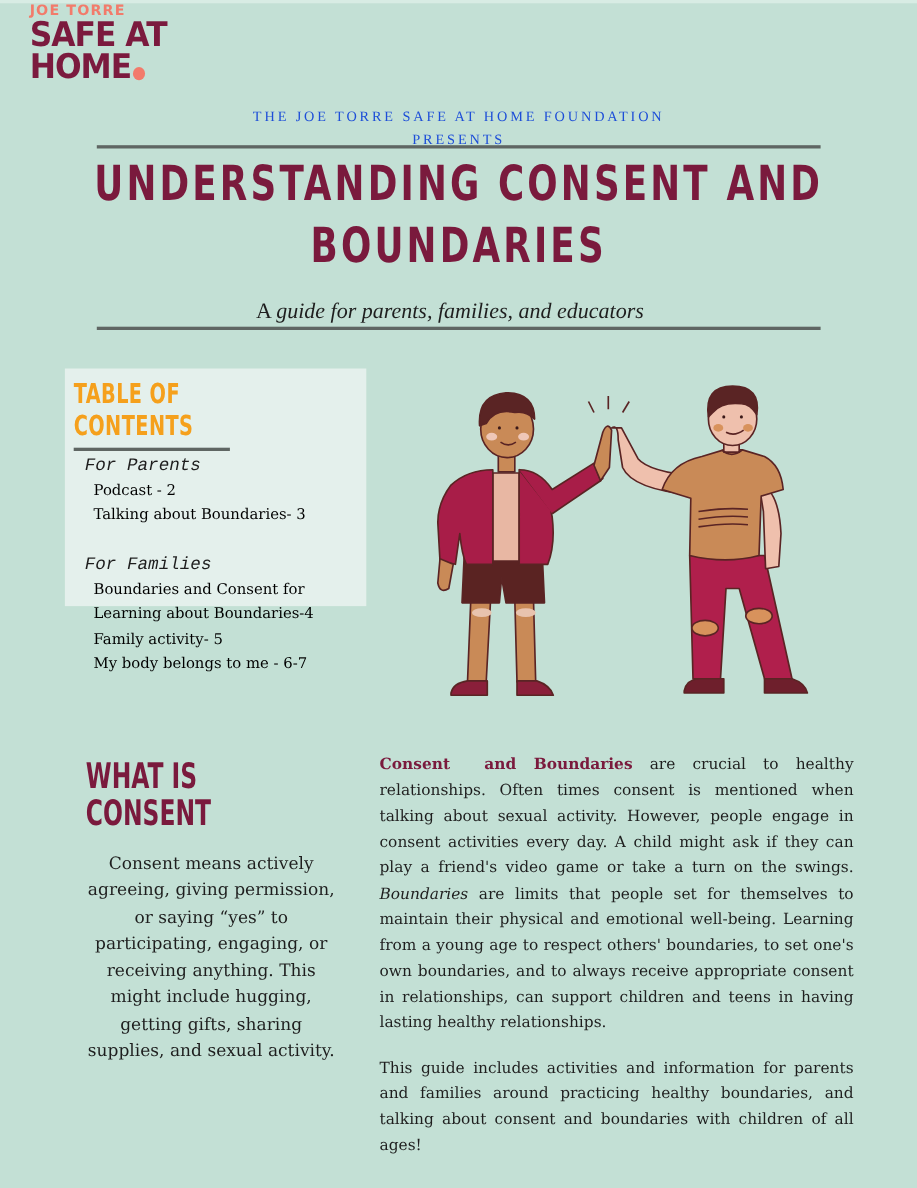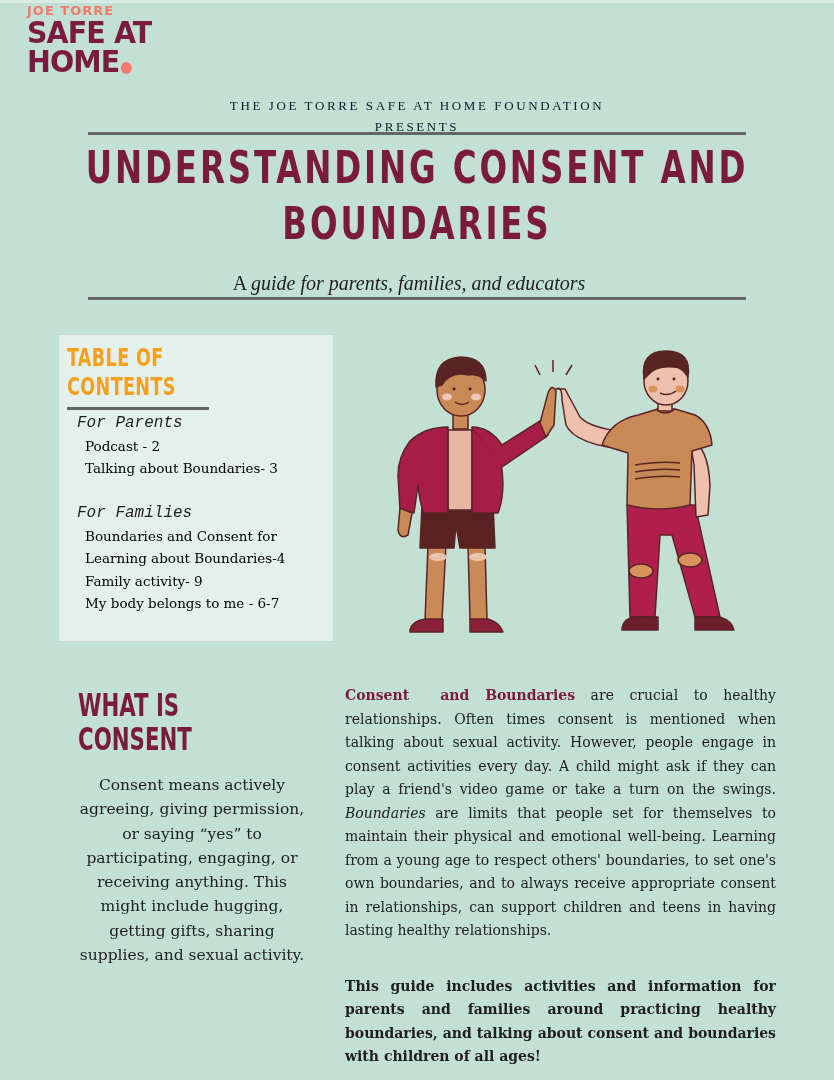--- a/index.html
+++ b/index.html
@@ -27,40 +27,40 @@
   }
   .logo-dot {
     display: inline-block; width: 12px; height: 12px; border-radius: 50%;
     background: #f27b6b; margin-left: 2px; vertical-align: -2px;
   }
 
   
   .presents {
     position: absolute; left: 0; width: 834px; top: 95px;
     text-align: center; font-size: 13px; letter-spacing: 2.6px; line-height: 21px;
-    color: #0f172a; font-family: "Liberation Serif", serif;
+    color: #1d4ed8; font-family: "Liberation Serif", serif;
   }
   .rule { position: absolute; height: 3px; background: #5f6663; }
   .title {
     position: absolute; left: 0; width: 834px; top: 140px;
     text-align: center; color: #7a1a3d;
     font-family: "DejaVu Sans Condensed", "DejaVu Sans", sans-serif;
     font-weight: bold; font-size: 44px; line-height: 56px; letter-spacing: 3.5px;
     transform: scaleX(0.82); transform-origin: center;
   }
   .subtitle {
     position: absolute; left: 0; width: 818px; top: 272px;
     text-align: center; font-size: 20px; font-style: italic;
     font-family: "Liberation Serif", serif; color: #1e1e1e;
   }
   .subtitle .upright { font-style: normal; }
 
   
   .toc {
-    position: absolute; left: 59px; top: 335px; width: 274px; height: 306px;
+    position: absolute; left: 59px; top: 335px; width: 274px; height: 216px;
     background: #e4f0ec;
     padding: 8px 0 0 8px;
   }
   .toc-title {
     font-family: "DejaVu Sans Condensed", "DejaVu Sans", sans-serif;
     font-weight: bold; color: #f5a01c; font-size: 25px; line-height: 29px;
     transform: scaleX(0.78); transform-origin: left;
     letter-spacing: 0.5px;
   }
   .toc-rule { width: 142px; height: 3px; background: #5f6663; margin-top: 6px; margin-bottom: 2px; }
@@ -89,21 +89,21 @@
   }
 
   
   .right-body {
     position: absolute; left: 345px; top: 684px; width: 431px;
     font-size: 14px; line-height: 23.5px; text-align: justify;
     font-family: "DejaVu Serif", serif; color: #1e1e1e;
   }
   .right-body .hl { color: #7a1a3d; font-weight: bold; }
   .right-body .it { font-style: italic; }
-  .right-body p + p { margin-top: 32px; font-weight: bold; }
+  .right-body p + p { margin-top: 17px; }
 </style>
 </head>
 <body>
 
 <div class="top-strip"></div>
 
 <div class="logo">
   <div class="logo-small">JOE TORRE</div>
   <div class="logo-big">SAFE AT</div>
   <div class="logo-big"><span>HOME</span><span class="logo-dot"></span></div>
@@ -133,21 +133,21 @@
     <div>CONTENTS</div>
   </div>
   <div class="toc-rule"></div>
   <div class="toc-section">For Parents</div>
   <div class="toc-item">Podcast - 2</div>
   <div class="toc-item">Talking about Boundaries- 3</div>
   <div class="toc-gap"></div>
   <div class="toc-section">For Families</div>
   <div class="toc-item">Boundaries and Consent for</div>
   <div class="toc-item">Learning about Boundaries-4</div>
-  <div class="toc-item">Family activity- 9</div>
+  <div class="toc-item">Family activity- 5</div>
   <div class="toc-item">My body belongs to me - 6-7</div>
 </div>
 
 <svg class="illus" viewBox="0 0 360 295">
   <g stroke="#5a2424" stroke-width="1.5" stroke-linejoin="round">
 
     <path d="M38 200 L35 275 L52 275 L56 200 Z" fill="#c98a57"></path>
     <path d="M78 200 L80 275 L97 275 L95 200 Z" fill="#c98a57"></path>
     <ellipse cx="48" cy="212" rx="9" ry="4" fill="#e8c3ae" stroke="none"></ellipse>
     <ellipse cx="88" cy="212" rx="9" ry="4" fill="#e8c3ae" stroke="none"></ellipse>

